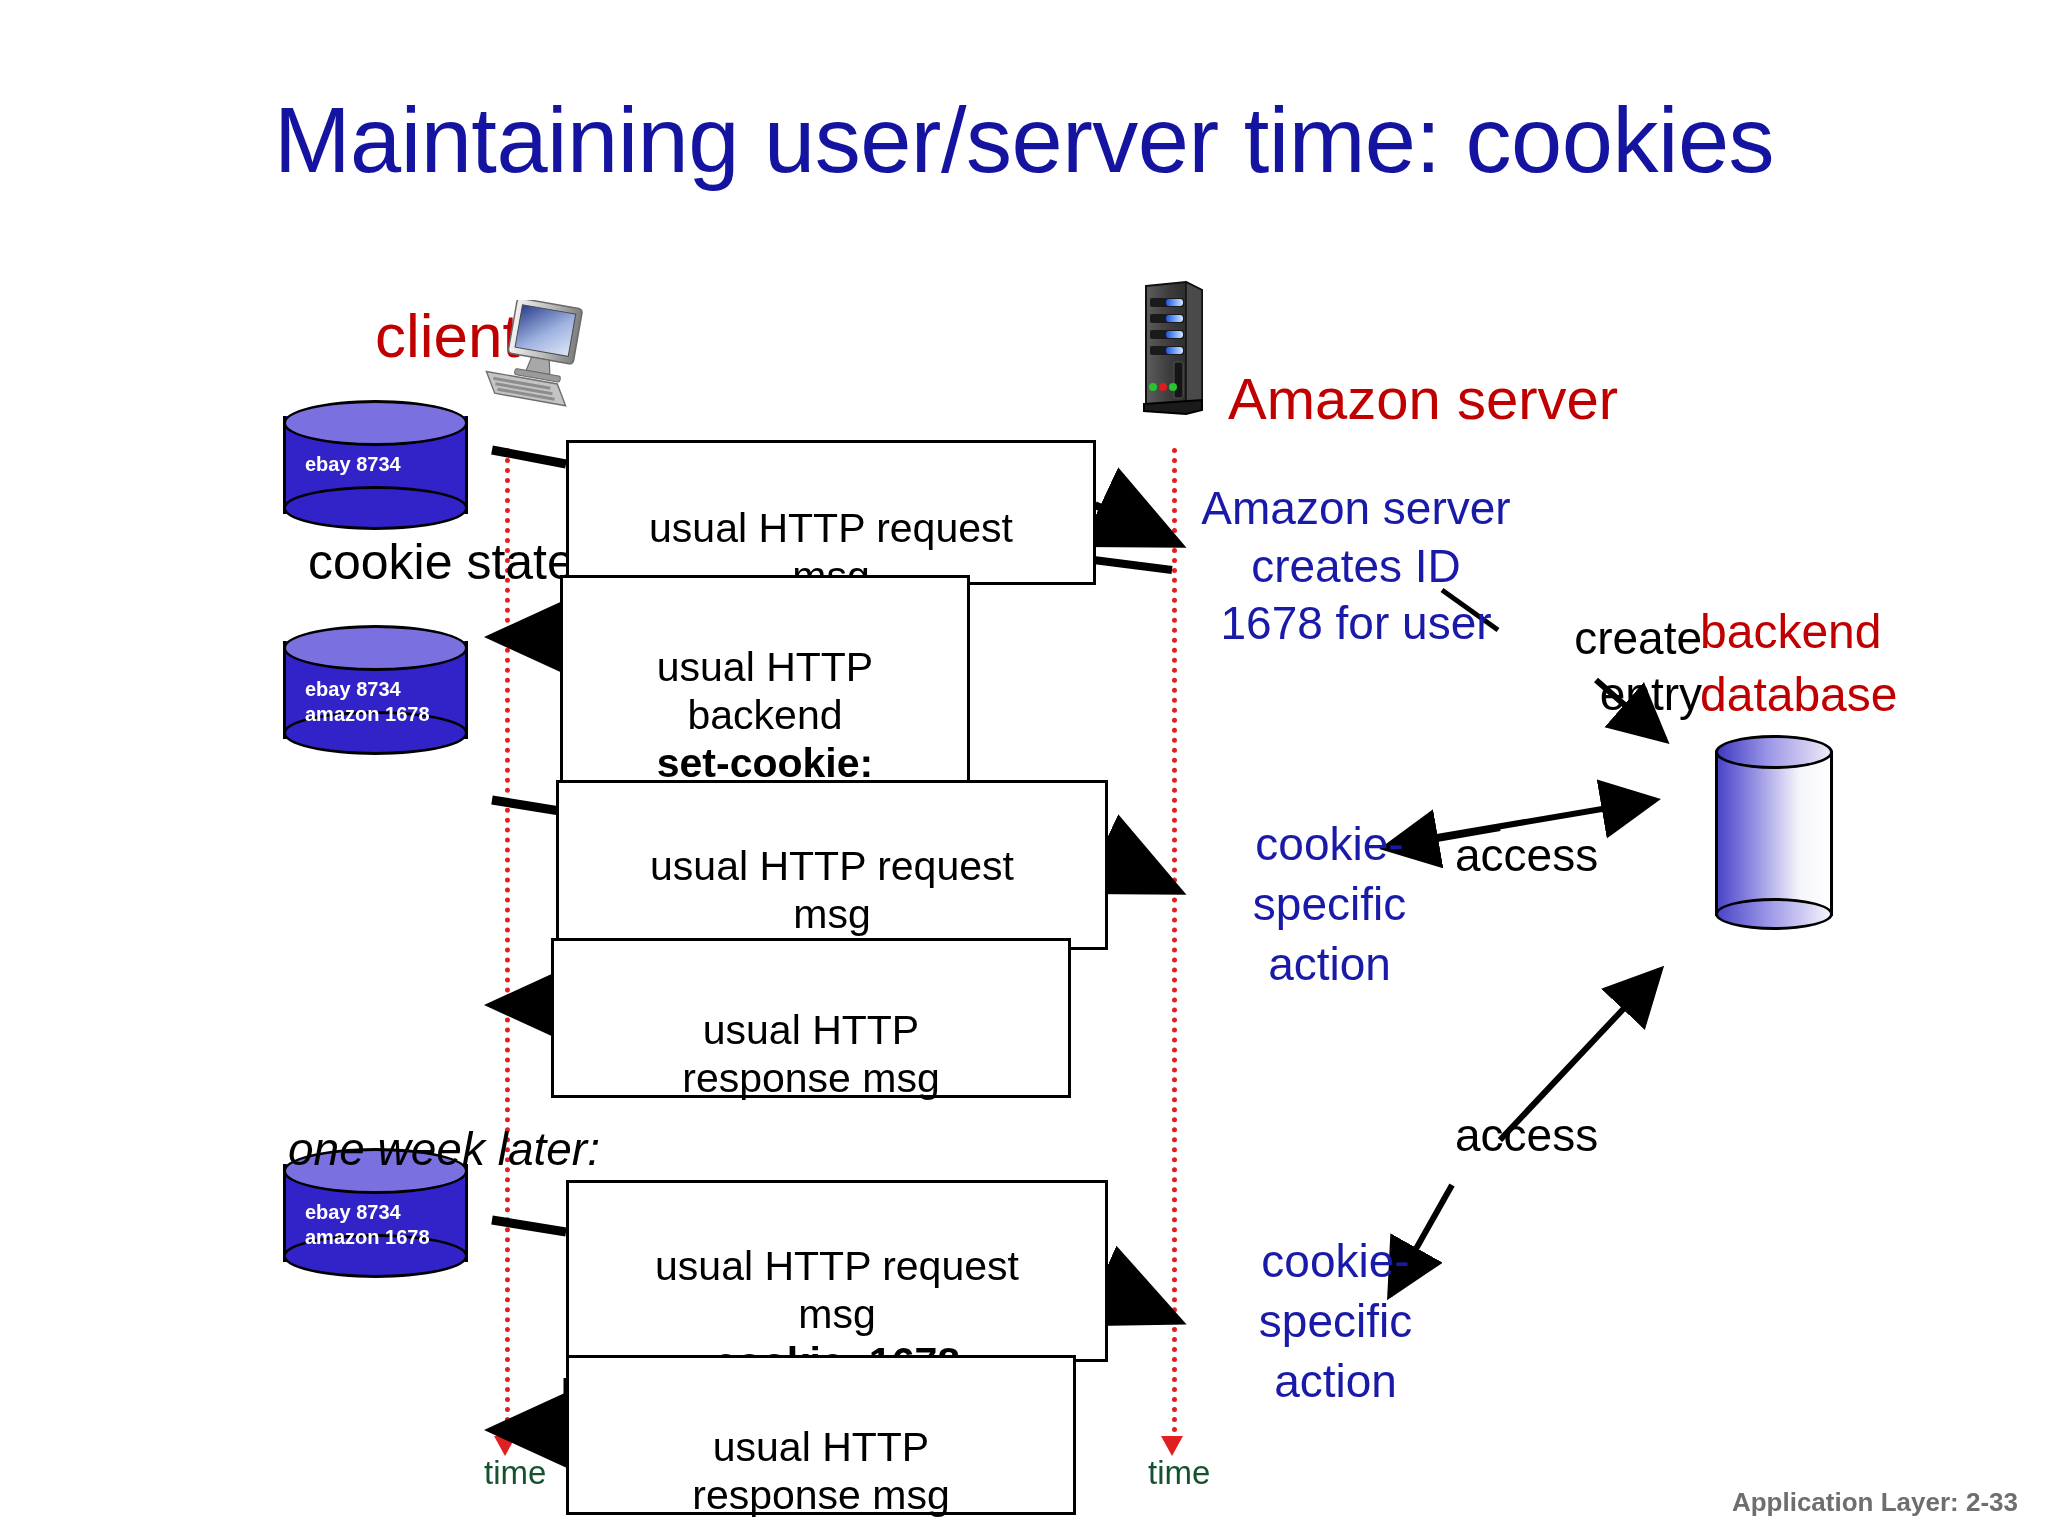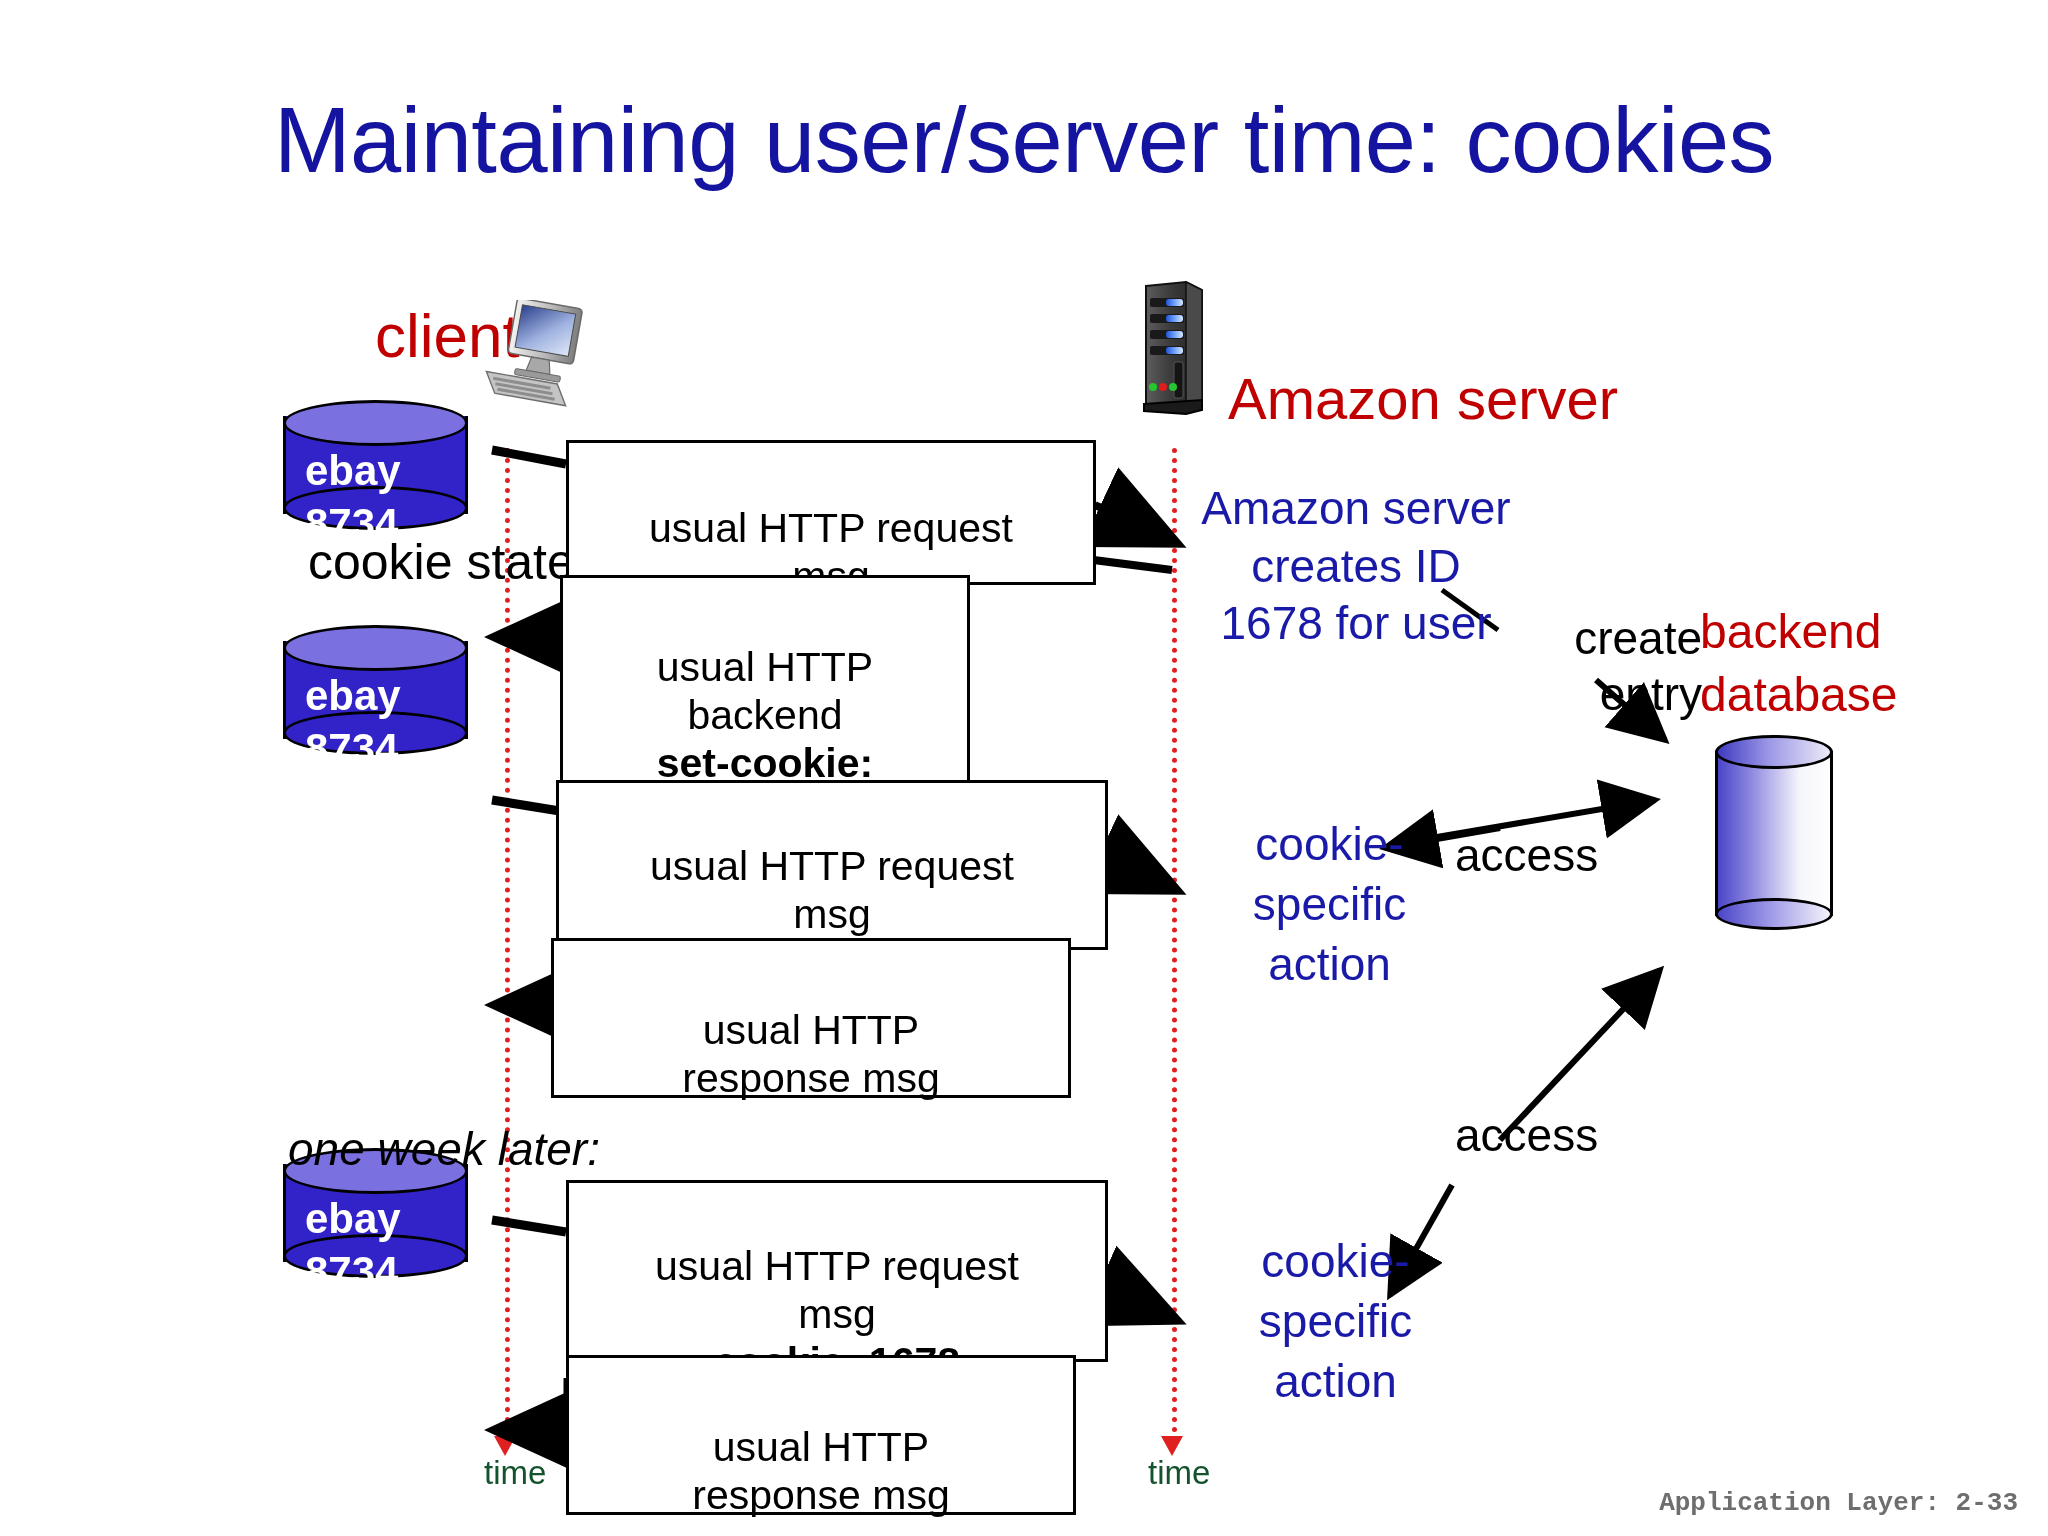--- a/index.html
+++ b/index.html
@@ -78,25 +78,25 @@
     left: 0; bottom: 0;
     width: 100%; height: 44px;
     border-radius: 50%;
     background: #3223c8;
     border: 3px solid #000;
     box-sizing: border-box;
   }
   .cyl .label {
     position: absolute;
     left: 22px;
-    top: 44px;
+    top: 52px;
     right: 4px;
     color: #ffffff;
     font-weight: bold;
-    font-size: 42px;
+    font-size: 20px;
     line-height: 1.27;
     white-space: pre-line;
     z-index: 3;
     overflow: hidden;
   }
 
   
   .dbcyl { position: absolute; }
   .dbcyl .body {
     position: absolute;
@@ -146,21 +146,20 @@
   .pc { position: absolute; }
 
   
   .footer {
     position: absolute;
     right: 30px;
     bottom: 18px;
     color: #6e6e6e;
     font-size: 26px;
     font-weight: bold;
-    font-family: Liberation Mono, monospace;
   }
 
   .timelabel {
     position: absolute;
     color: #14532d;
     font-size: 33px;
   }
 </style>
 </head>
 <body>

